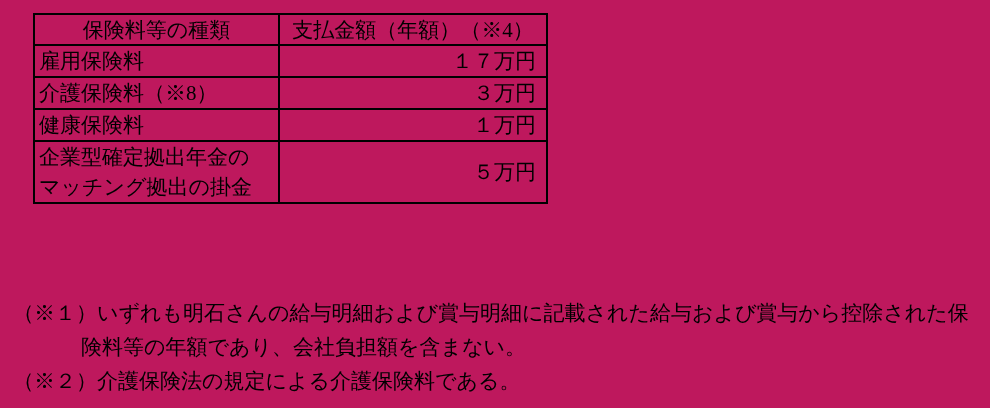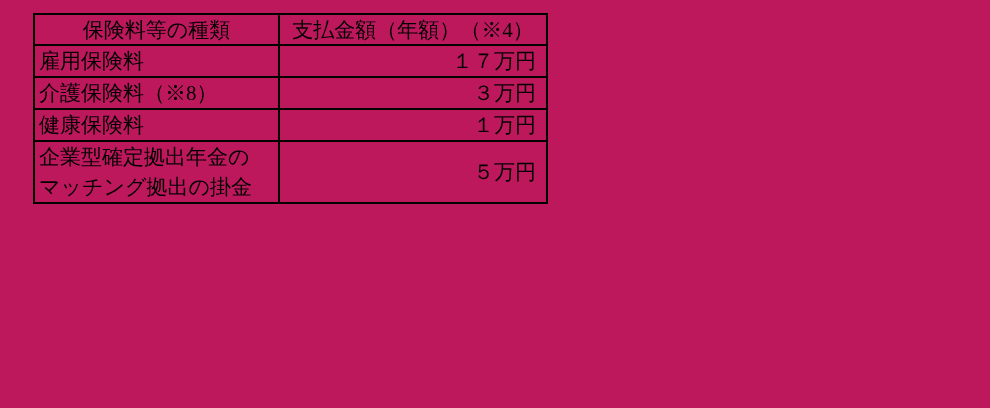--- a/index.html
+++ b/index.html
@@ -98,15 +98,18 @@
       </tr>
       <tr class="double">
         <td class="type-cell">企業型確定拠出年金の
 マッチング拠出の掛金</td>
         <td class="amount-cell">５万円</td>
       </tr>
     </tbody>
   </table>
 
   <div class="footnotes">
+    <div class="footnote"><span class="fn-label">（※１）</span><span class="fn-text">いずれも明石さんの給与明細および賞与明細に記載された給与および賞与から控除された保
+険料等の年額であり、会社負担額を含まない。</span></div>
+    <div class="footnote"><span class="fn-label">（※２）</span><span class="fn-text">介護保険法の規定による介護保険料である。</span></div>
   </div>
 
 </div>
 
 </body></html>

